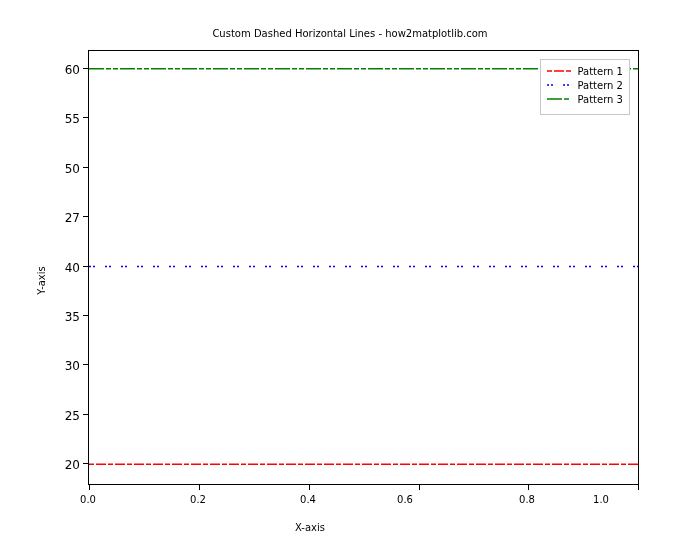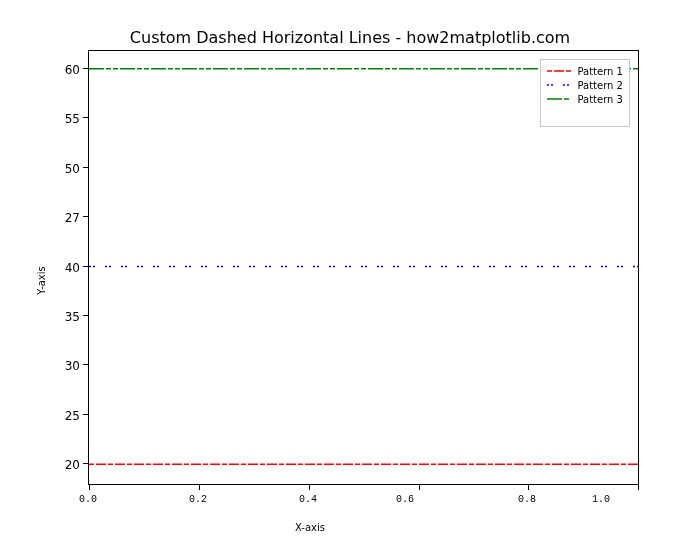--- a/index.html
+++ b/index.html
@@ -16,21 +16,21 @@
     position: relative;
     width: 700px;
     height: 560px;
   }
   .title {
     position: absolute;
     top: 28px;
     left: 0;
     width: 700px;
     text-align: center;
-    font-size: 16px;
+    font-size: 10px;
   }
   .axes {
     position: absolute;
     left: 88px;
     top: 50px;
     width: 551px;
     height: 435px;
     border: 1px solid #000;
     box-sizing: border-box;
   }
@@ -63,21 +63,20 @@
     bottom: -6px;
     height: 6px;
     border-left: 1px solid #000;
   }
   .xtick-label {
     position: absolute;
     top: 494px;
     width: 40px;
     text-align: center;
     font-size: 10px;
-    font-family: Liberation Mono, monospace;
   }
 
   .ytick {
     position: absolute;
     left: -6px;
     width: 6px;
     border-top: 1px solid #000;
   }
   .ytick-label {
     position: absolute;
@@ -96,21 +95,21 @@
     height: 100%;
     overflow: visible;
   }
 
   .legend {
     position: absolute;
     right: 8px;
     top: 8px;
     border: 1px solid #c7c7c7;
     background: #ffffff;
-    padding: 4px 6px 20px 6px;
+    padding: 4px 6px 8px 6px;
     font-size: 10px;
   }
   .legend-row {
     display: flex;
     align-items: center;
     height: 14px;
   }
   .legend-swatch {
     width: 24px;
     height: 14px;

